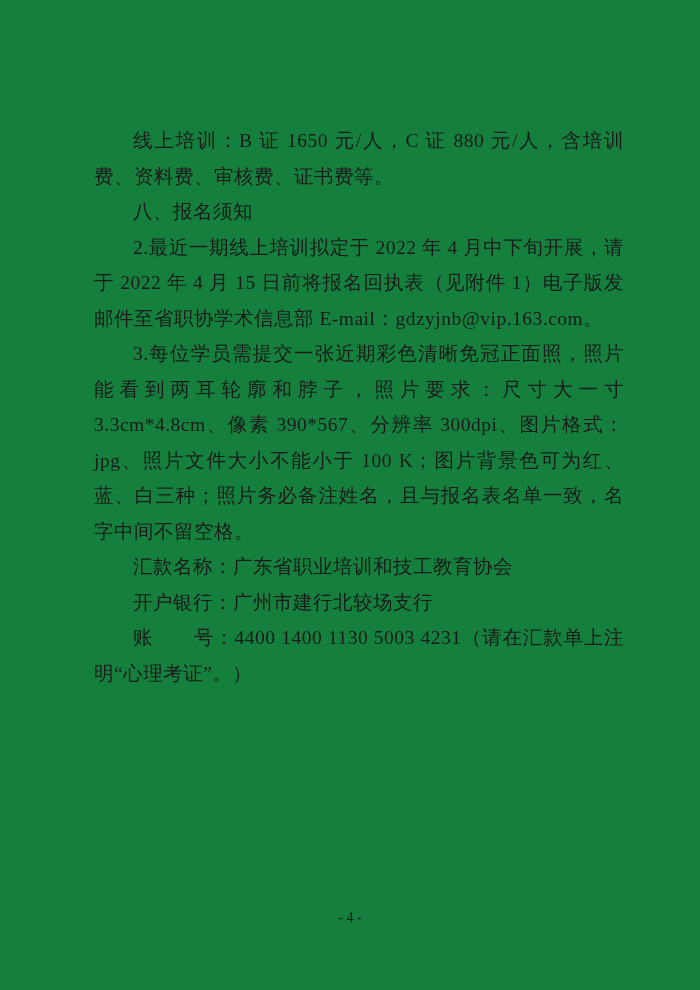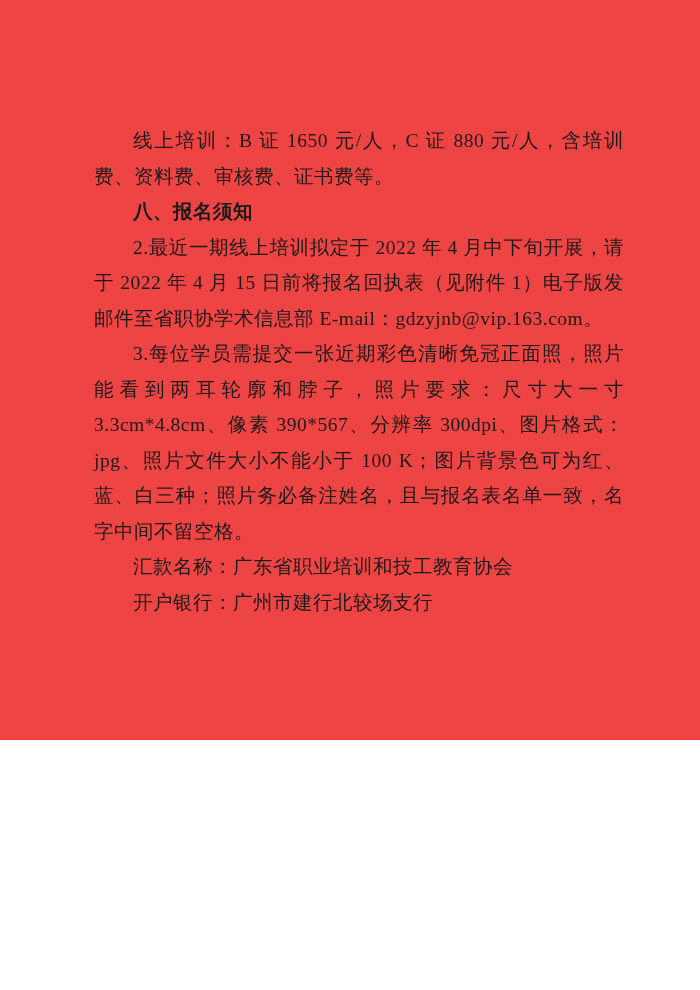--- a/index.html
+++ b/index.html
@@ -3,22 +3,22 @@
 <meta charset="utf-8">
 <style>
   html, body {
     margin: 0;
     padding: 0;
     background: #ffffff;
   }
   .page {
     position: relative;
     width: 700px;
-    height: 740px;
-    background: #ef4444;
+    height: 990px;
+    background: #15803d;
     color: #1a1a1a;
     overflow: hidden;
     font-family: "Liberation Serif", "DejaVu Serif", serif;
   }
   .content {
     position: absolute;
     left: 94px;
     top: 123px;
     width: 530px;
     font-size: 19.5px;
@@ -30,21 +30,21 @@
   .para {
     margin: 0;
     padding: 0;
     text-indent: 2em;
   }
   .heading {
     margin: 0;
     padding: 0;
     text-indent: 2em;
     font-family: "Liberation Sans", "DejaVu Sans", sans-serif;
-    font-weight: 700;
+    font-weight: 400;
     font-size: 19.5px;
     line-height: 35.5px;
     text-align: left;
   }
   .footer {
     position: absolute;
     left: 0;
     right: 0;
     top: 908px;
     text-align: center;
@@ -58,16 +58,17 @@
 <body>
 
 <div class="page">
   <div class="content">
     <p class="para">线上培训：B 证 1650 元/人，C 证 880 元/人，含培训费、资料费、审核费、证书费等。</p>
     <h2 class="heading">八、报名须知</h2>
     <p class="para">2.最近一期线上培训拟定于 2022 年 4 月中下旬开展，请于 2022 年 4 月 15 日前将报名回执表（见附件 1）电子版发邮件至省职协学术信息部 E-mail：gdzyjnb@vip.163.com。</p>
     <p class="para">3.每位学员需提交一张近期彩色清晰免冠正面照，照片能看到两耳轮廓和脖子，照片要求：尺寸大一寸 3.3cm*4.8cm、像素 390*567、分辨率 300dpi、图片格式：jpg、照片文件大小不能小于 100 K；图片背景色可为红、蓝、白三种；照片务必备注姓名，且与报名表名单一致，名字中间不留空格。</p>
     <p class="para">汇款名称：广东省职业培训和技工教育协会</p>
     <p class="para">开户银行：广州市建行北较场支行</p>
+    <p class="para">账　　号：4400 1400 1130 5003 4231（请在汇款单上注明“心理考证”。）</p>
   </div>
 
   <div class="footer">- 4 -</div>
 </div>
 
 </body></html>

